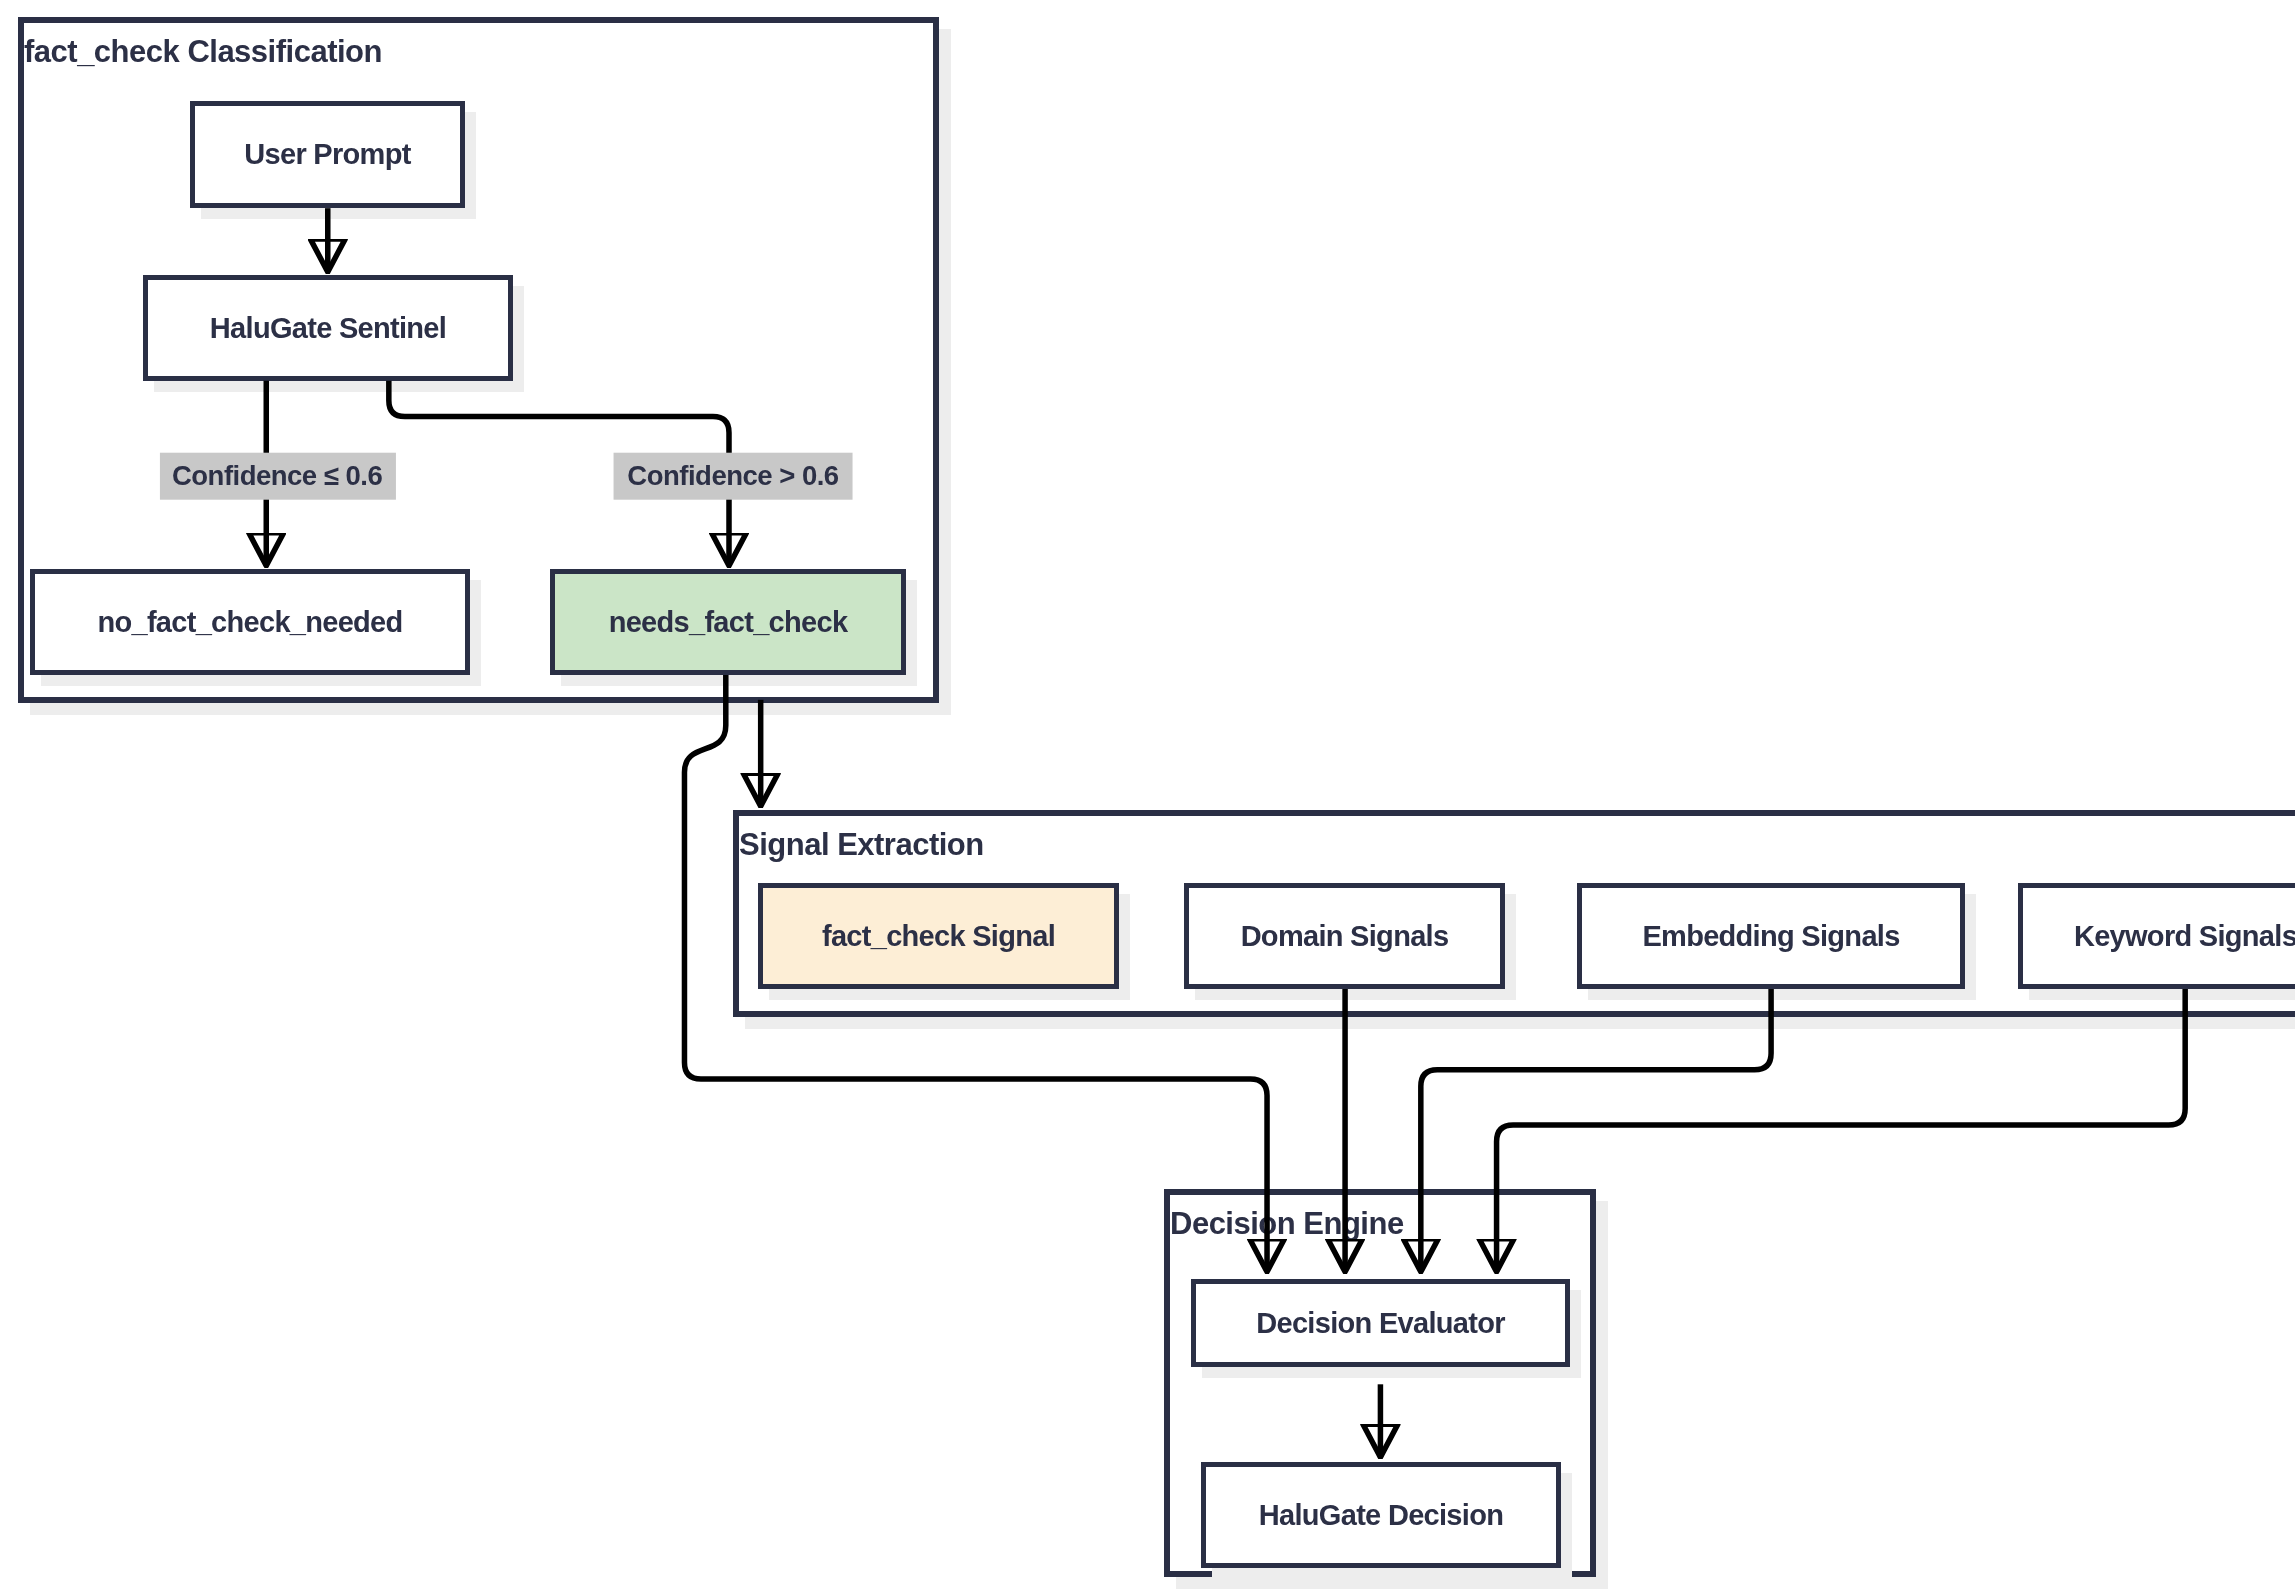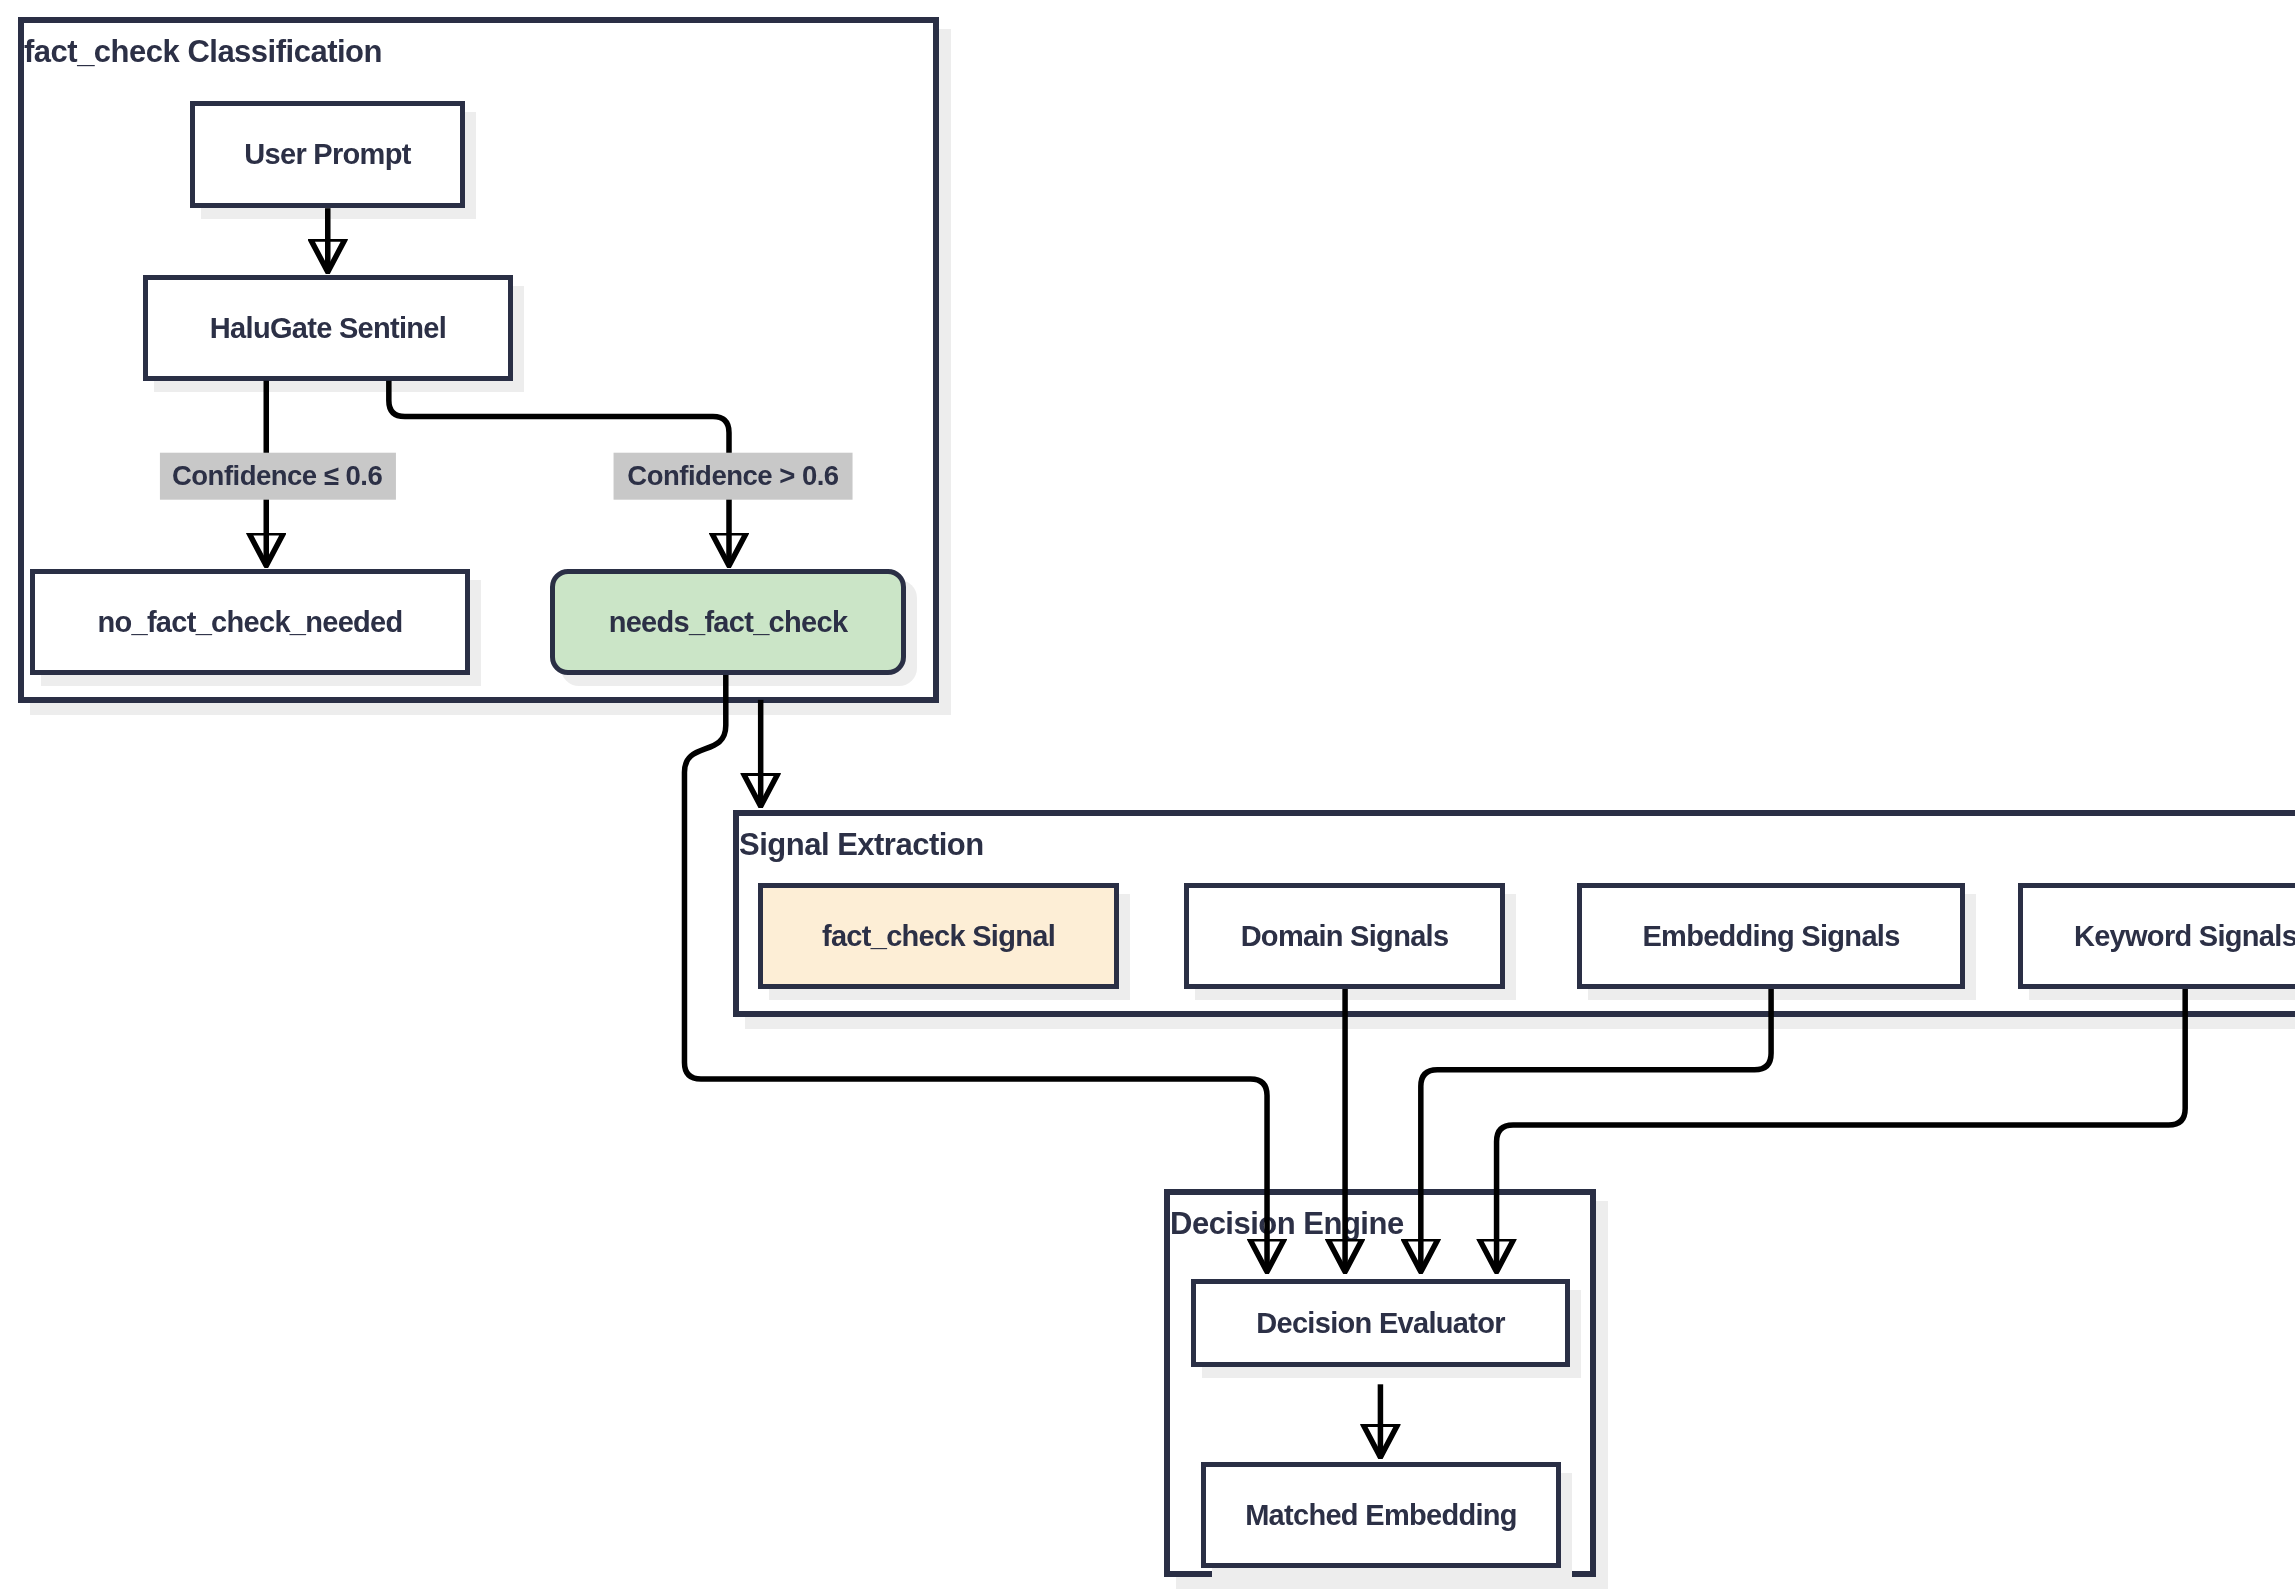--- a/index.html
+++ b/index.html
@@ -45,21 +45,21 @@
     border:5.5px solid var(--border);
     box-shadow:11px 11px 0 0 var(--shadow);
     box-sizing:border-box;
     display:flex;align-items:center;justify-content:center;
     font-size:29px;
     font-weight:600;
     letter-spacing:-0.7px;
     color:var(--text);
     z-index:1;
   }
-  .node.green{background:var(--highlight-green);border-radius:18px;}
+  .node.green{background:var(--highlight-green);}
   .node.peach{background:var(--highlight-peach);}
   #edge-layer{
     position:absolute;left:0;top:0;
     z-index:2;
     pointer-events:none;
   }
   #edge-layer path{
     fill:none;
     stroke:var(--edge);
     stroke-width:12;
@@ -125,21 +125,21 @@
 
   <div class="node" style="left:2018px;top:883px;width:335px;height:106px;">
     <span>Keyword Signals</span>
   </div>
 
   <div class="node" style="left:1191px;top:1279px;width:379px;height:88px;">
     <span>Decision Evaluator</span>
   </div>
 
   <div class="node" style="left:1201px;top:1462px;width:360px;height:106px;">
-    <span>Matched Embedding</span>
+    <span>HaluGate Decision</span>
   </div>
 
   <svg id="edge-layer" width="2389" height="1592" viewBox="0 0 5204 3467">
     <defs>
       <marker id="arrow" markerUnits="userSpaceOnUse" markerWidth="76" markerHeight="88" refX="72" refY="44" orient="auto">
         <path d="M0,6 L72,44 L0,82 Z" fill="#000000" stroke="none"></path>
       </marker>
     </defs>
 
     <path d="M 714 453 L 714 592" marker-end="url(#arrow)"></path>

